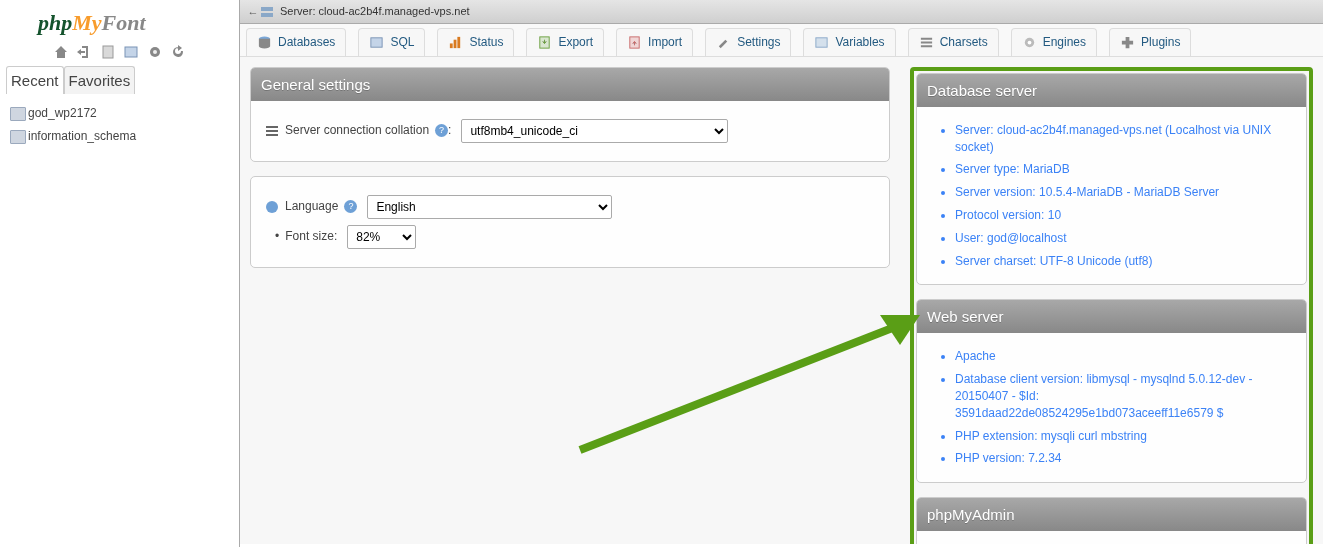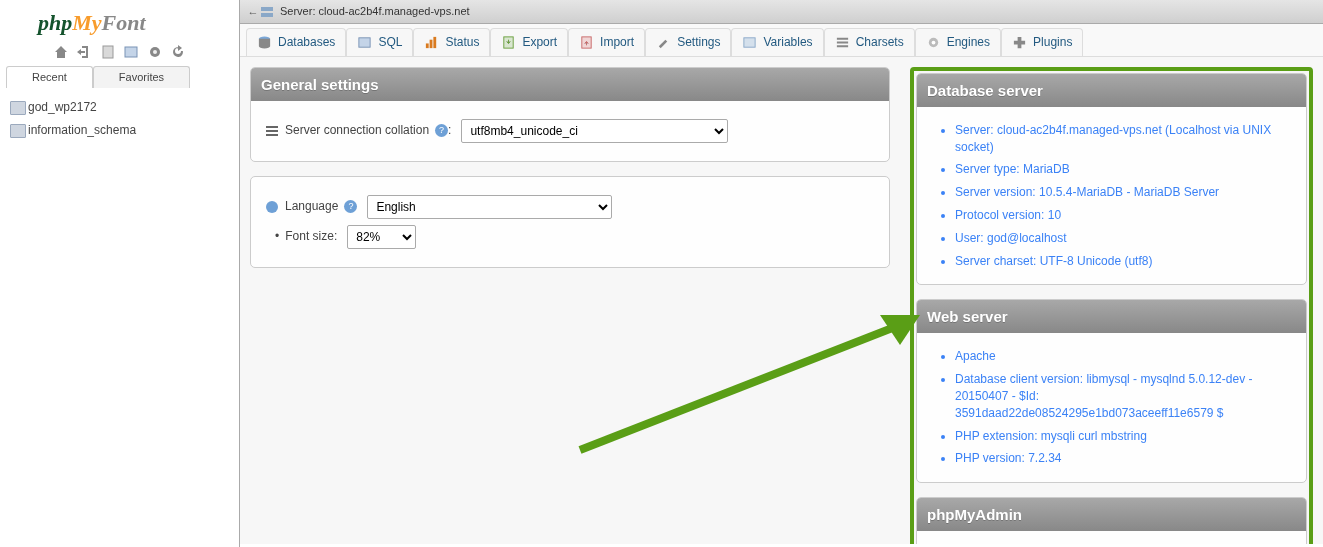--- a/index.html
+++ b/index.html
@@ -3,37 +3,37 @@
 <meta charset="utf-8">
 <style>
 *{box-sizing:border-box;margin:0;padding:0}
 body{font:12px/1.4 sans-serif;color:#444;background:#fff;width:1323px;height:547px;overflow:hidden;position:relative}
 .sidebar{position:absolute;left:0;top:0;width:240px;height:100%;background:#fff;border-right:1px solid #aaa}
 .logo{padding:10px 0 5px 38px;font:italic bold 22px Georgia,serif}
 .logo .p1{color:#14532d}.logo .p2{color:#f89c2c}.logo .p3{color:#888}
 .iconrow{text-align:center;padding:2px 0 6px}
 .iconrow span{display:inline-block;width:16px;height:16px;margin:0 2px;vertical-align:middle}
 .tabs{display:flex;margin:0 6px}
-.tabs span{flex:0 0 auto;padding:3px 25px;border:1px solid #ccc;border-bottom:none;border-radius:3px 3px 0 0;background:#f3f3f3;font-size:11px;cursor:pointer}
+.tabs span{flex:0 0 auto;padding:3px 4px;border:1px solid #ccc;border-bottom:none;border-radius:3px 3px 0 0;background:#f3f3f3;font-size:15px;cursor:pointer}
 .tabs .act{background:#fff}
 .tree{padding:8px 6px}
 .tree .node{padding:3px 2px 3px 22px;position:relative;cursor:pointer}
 .tree .node::before{content:"";position:absolute;left:4px;top:5px;width:14px;height:12px;background:#cfd6e0;border:1px solid #9ba9bd;border-radius:1px}
 .main{position:absolute;left:240px;right:0;top:0;bottom:0;background:#fff}
 .top{height:24px;background:linear-gradient(#e5e5e5,#cfcfcf);border-bottom:1px solid #aaa;display:flex;align-items:center;padding:0 6px;color:#333;font-size:11px}
 .top .arrow{width:14px;text-align:center;cursor:pointer;color:#555}
 .top .srvlbl{margin-left:6px}
-.nav{display:flex;background:#f9f9f9;border-bottom:1px solid #ddd;padding:4px 6px 0;gap:0}
+.nav{display:flex;background:#f9f9f9;border-bottom:1px solid #ddd;padding:4px 6px 0;gap:12px}
 .nav .tab{display:flex;align-items:center;padding:5px 10px;border:1px solid #ddd;border-bottom:none;border-radius:4px 4px 0 0;background:#f7f7f7;cursor:pointer;font-size:12px;color:#235a81}
 .nav .tab .ico{width:15px;height:15px;margin-right:6px}
 .content{display:flex;background:#f7f7f7;height:calc(100% - 60px);overflow:auto}
 .col-l{flex:0 0 660px;padding:10px}
 .col-r{flex:1;padding:10px;position:relative}
 .panel{border:1px solid #ccc;border-radius:5px;background:#fefefe;margin-bottom:14px;overflow:hidden}
-.panel h2{background:linear-gradient(#a8a8a8,#888);color:#fff;font-size:15px;font-weight:bold;padding:6px 10px;text-shadow:0 1px 0 rgba(0,0,0,.2)}
+.panel h2{background:linear-gradient(#a8a8a8,#888);color:#fff;font-size:15px;font-weight:normal;padding:6px 10px;text-shadow:0 1px 0 rgba(0,0,0,.2)}
 .panel .body{padding:12px 14px}
 .row{display:flex;align-items:center;margin:6px 0}
 .row .lbl{margin-right:10px;display:flex;align-items:center}
 .row .q{display:inline-block;width:13px;height:13px;border-radius:50%;background:#6ea0d6;color:#fff;font-size:9px;line-height:13px;text-align:center;margin-left:6px}
 select{border:1px solid #aaa;background:#fff;font-size:12px;padding:3px 4px;border-radius:2px}
 .bullet{list-style:disc;margin-left:24px}
 .bullet li{padding:3px 0;color:#3b82f6}
 .right-outline{border:4px solid #5a9e16;border-radius:4px;padding:2px}
 .more{color:#235a81;cursor:pointer;display:flex;align-items:center;margin-top:8px}
 .wrench{width:14px;height:14px;margin-right:5px}

